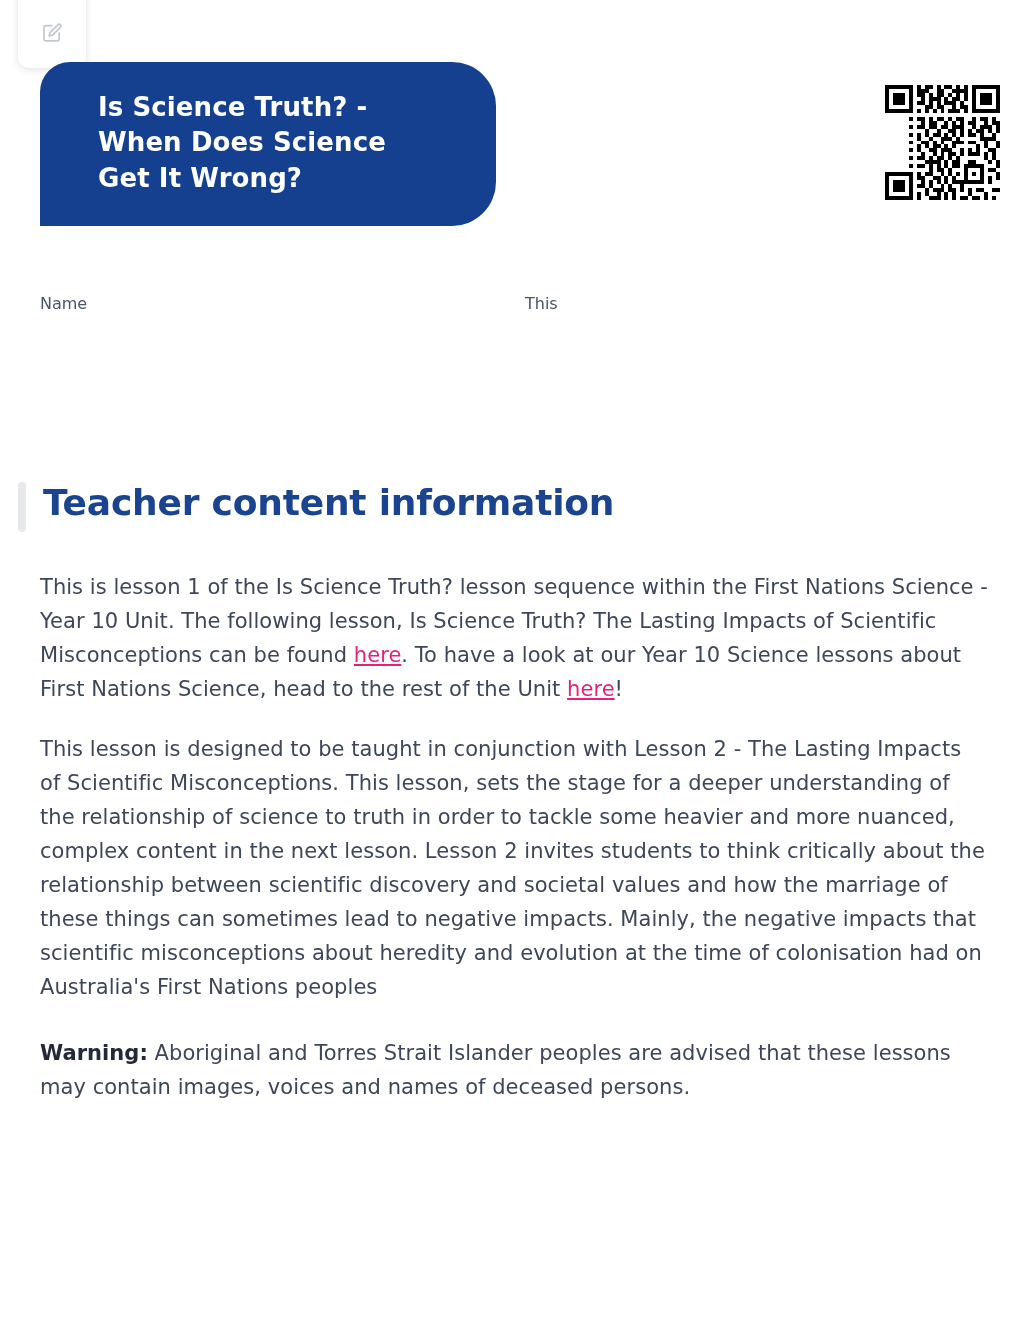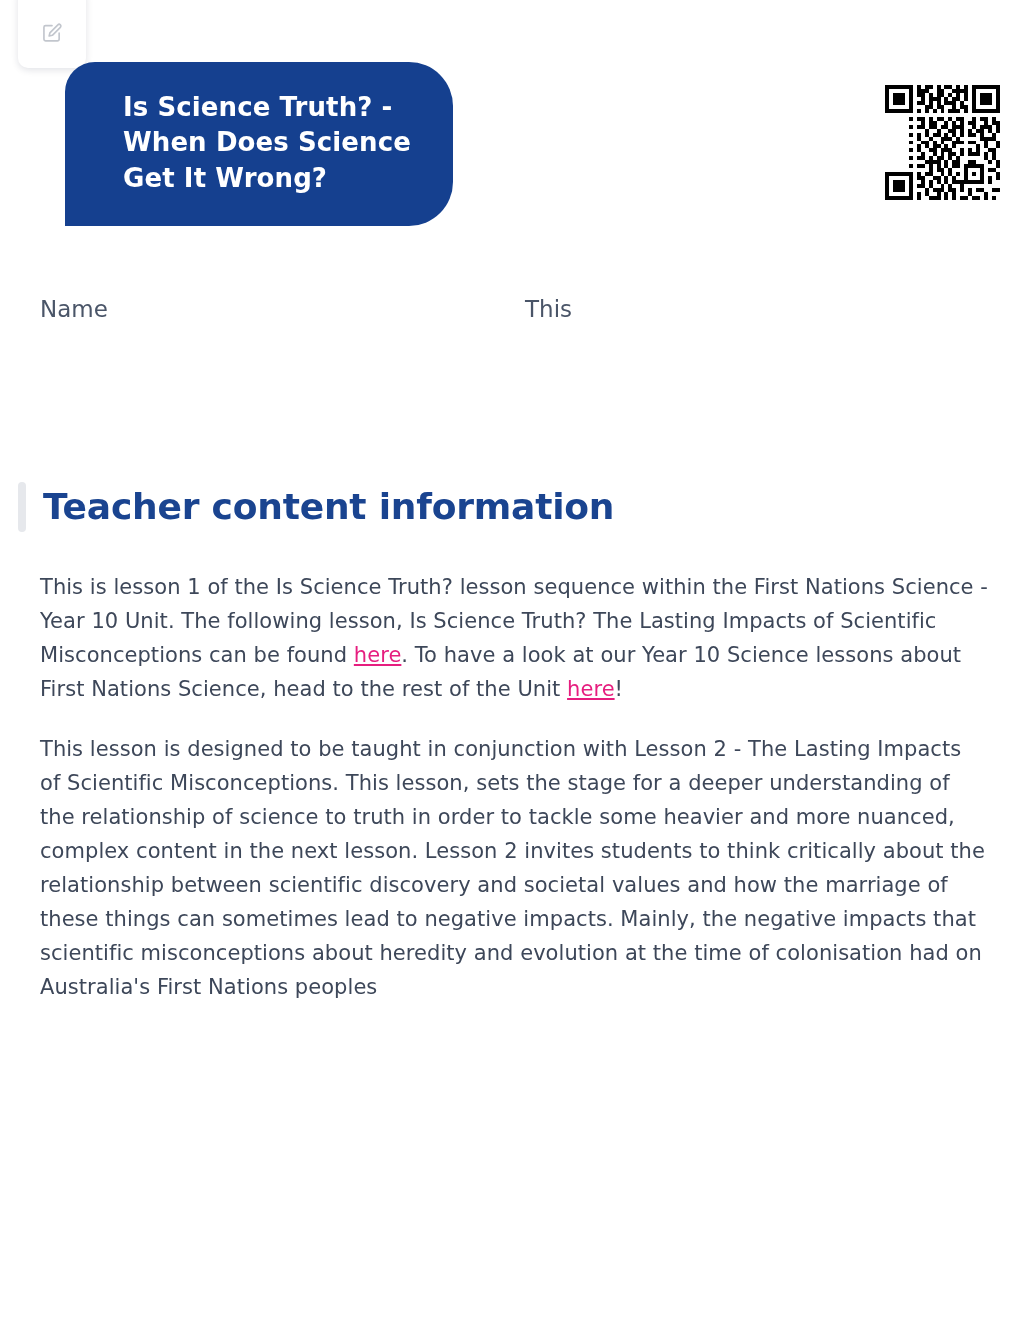--- a/index.html
+++ b/index.html
@@ -41,29 +41,28 @@
     height: 22px;
     display: block;
     color: #c2c6cd;
   }
 
   
   .title-banner {
     position: absolute;
     left: 40px;
     top: 62px;
-    width: 388px;
+    width: 456px;
     min-height: 152px;
     background: #15408f;
     border-radius: 30px 44px 44px 0px;
     padding: 28px 27px 30px 58px;
     z-index: 2;
     display: flex;
     align-items: center;
-    margin-left: 25px;
   }
   .title-banner-text {
     color: #ffffff;
     font-size: 26px;
     font-weight: 700;
     line-height: 1.36;
     letter-spacing: 0.1px;
     white-space: pre-line;
   }
 
@@ -81,33 +80,32 @@
   
   .field-row {
     position: absolute;
     left: 40px;
     top: 293px;
     width: 920px;
     display: flex;
   }
   .field-label {
     color: #4a5568;
-    font-size: 23px;
+    font-size: 16px;
     line-height: 1.4;
     font-weight: 400;
   }
   .field-name { width: 485px; }
 
   
   .section-head {
     position: absolute;
     left: 18px;
     top: 482px;
     display: flex;
-    align-items: center;
     gap: 17px;
   }
   .head-bar {
     width: 8px;
     height: 50px;
     background: #e6e8ec;
     border-radius: 5px;
     flex: 0 0 auto;
   }
   .head-title {
@@ -371,16 +369,19 @@
   </div>
 
   <div class="body-copy">
 
     <p class="para para-1">
       <span>This is lesson 1 of the Is Science Truth? lesson sequence within the First Nations Science - Year 10 Unit. The following lesson, Is Science Truth? The Lasting Impacts of Scientific Misconceptions can be found </span><a class="link">here</a><span>. To have a look at our Year 10 Science lessons about First Nations Science, head to the rest of the Unit </span><a class="link">here</a><span>!</span>
     </p>
 
     <p class="para para-2">This lesson is designed to be taught in conjunction with Lesson 2 - The Lasting Impacts of Scientific Misconceptions. This lesson, sets the stage for a deeper understanding of the relationship of science to truth in order to tackle some heavier and more nuanced, complex content in the next lesson. Lesson 2 invites students to think critically about the relationship between scientific discovery and societal values and how the marriage of these things can sometimes lead to negative impacts. Mainly, the negative impacts that scientific misconceptions about heredity and evolution at the time of colonisation had on Australia's First Nations peoples</p>
 
+    <p class="para para-3">
+      <span class="strong">Warning:</span><span> Aboriginal and Torres Strait Islander peoples are advised that these lessons may contain images, voices and names of deceased persons.</span>
+    </p>
 
   </div>
 
 </div>
 
 </body></html>

